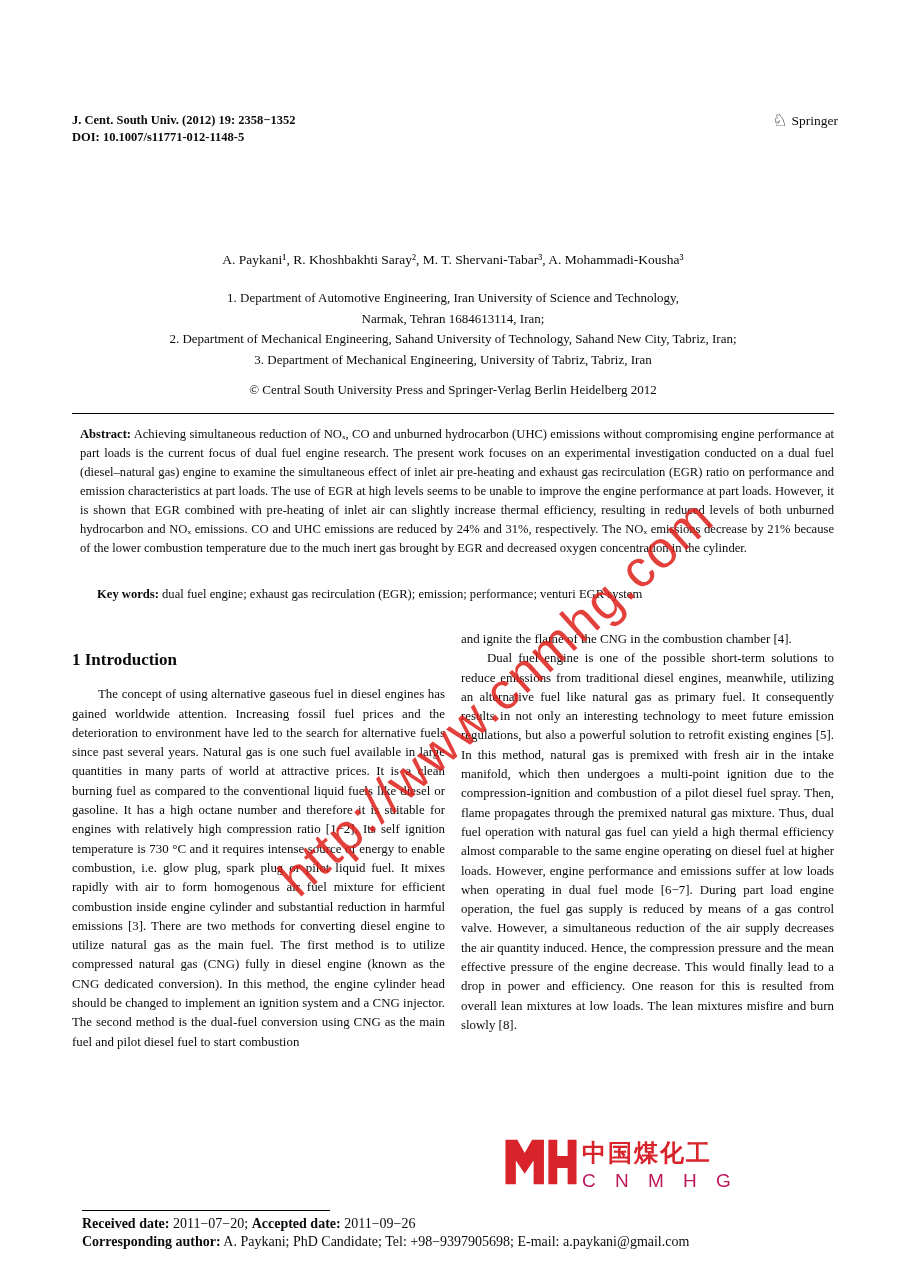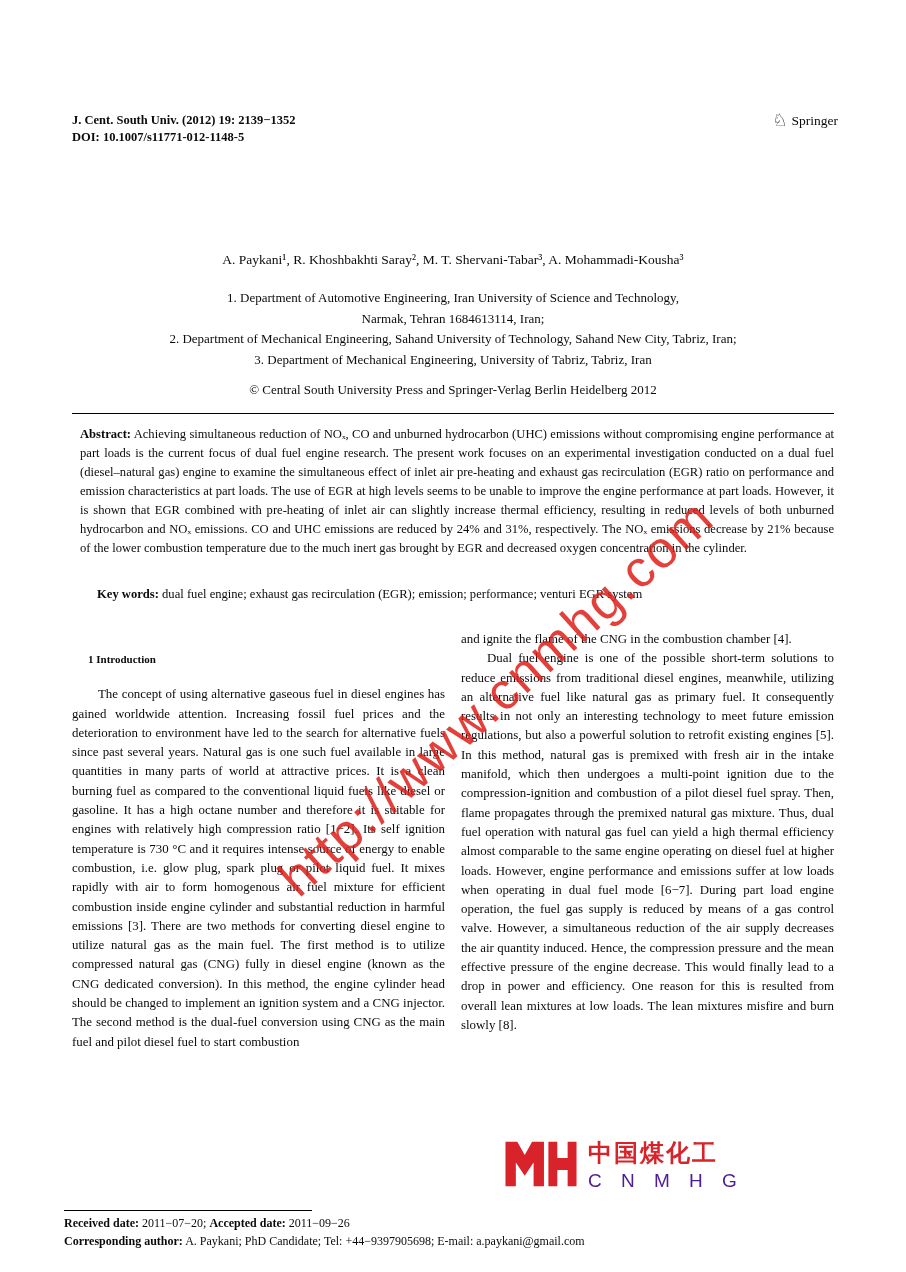--- a/index.html
+++ b/index.html
@@ -29,52 +29,52 @@
           border:none; border-top:1.6px solid #000; }
 
   .abstract { position:absolute; top:425px; left:80px; right:72px;
               font-size:12.6px; line-height:19px; text-align:justify; }
   .keywords { position:absolute; top:587px; left:72px; right:72px;
               font-size:12.6px;margin-left:25px; }
 
   .columns { position:absolute; top:630px; left:72px; width:762px;
              display:flex; gap:16px; }
   .col { width:373px; font-size:12.9px; line-height:19.3px; text-align:justify; }
-  h2.sec { font-size:11px; font-weight:bold; margin:20px 0 16px 16px; }
+  h2.sec { font-size:17px; font-weight:bold; margin:20px 0 16px 0; }
   .indent { text-indent:26px; }
 
   .watermark {
     position:absolute; left:205px; top:649px; width:620px; height:54px;
     font-family:"Liberation Sans", sans-serif; font-size:52px; letter-spacing:2px;
     color:rgba(222,30,26,0.85); transform:rotate(-42deg); transform-origin:center;
     white-space:nowrap; z-index:5; pointer-events:none;
   }
 
   .logo { position:absolute; left:500px; top:1134px; z-index:6;
-          background:#ffffff; display:flex; align-items:center; gap:10px;
+          background:#ffffff; display:flex; align-items:flex-start; gap:4px;
           padding:4px 10px 4px 4px; }
   .logo-text { display:flex; flex-direction:column; }
   .logo-cn { color:#d8232a; font-size:24px; font-weight:bold; letter-spacing:2px; line-height:30px; }
-  .logo-en { color:#4c1d95; font-size:19px; letter-spacing:7px; line-height:26px;
+  .logo-en { color:#be185d; font-size:19px; letter-spacing:7px; line-height:26px;
              font-family:"Liberation Sans", sans-serif; }
 
-  .footer { position:absolute; left:64px; top:1210px; right:72px;
-            font-size:12px; line-height:17.5px; }
+  .footer { position:absolute; left:82px; top:1210px; right:72px;
+            font-size:14px; line-height:17.5px; }
   .foot-rule { width:248px; border-top:1.4px solid #000; margin-bottom:4px; }
 </style>
 </head>
 <body>
 
 <div class="page">
 
   <div class="watermark">http://www.cnmhg.com</div>
 
   <div class="hdr">
     <div>
-      <div class="bold">J. Cent. South Univ. (2012) 19: 2139−1352</div>
+      <div class="bold">J. Cent. South Univ. (2012) 19: 2358−1352</div>
       <div class="bold">DOI: 10.1007/s11771-012-1148-5</div>
     </div>
     <div class="springer">
       <span class="springer-icon">♘</span>
       <span>Springer</span>
     </div>
   </div>
 
 
   <div class="authors">A. Paykani¹, R. Khoshbakhti Saray², M. T. Shervani-Tabar³, A. Mohammadi-Kousha³</div>
@@ -114,16 +114,16 @@
     </span>
     <span class="logo-text">
       <span class="logo-cn">中国煤化工</span>
       <span class="logo-en">C N M H G</span>
     </span>
   </div>
 
   <div class="footer">
     <div class="foot-rule"></div>
     <div><span class="bold">Received date:</span><span> 2011−07−20; </span><span class="bold">Accepted date:</span><span> 2011−09−26</span></div>
-    <div><span class="bold">Corresponding author:</span><span> A. Paykani; PhD Candidate; Tel: +44−9397905698; E-mail: a.paykani@gmail.com</span></div>
+    <div><span class="bold">Corresponding author:</span><span> A. Paykani; PhD Candidate; Tel: +98−9397905698; E-mail: a.paykani@gmail.com</span></div>
   </div>
 
 </div>
 
 </body></html>

